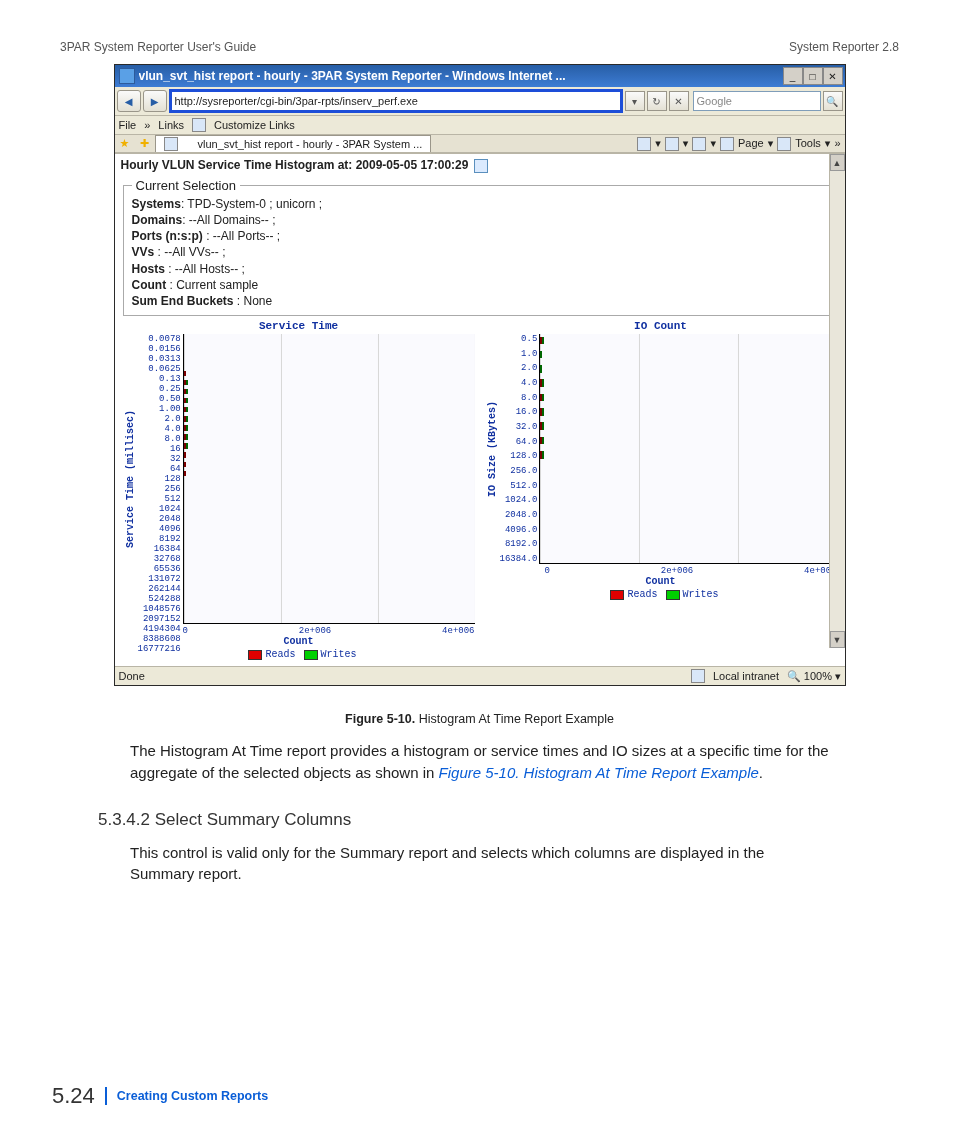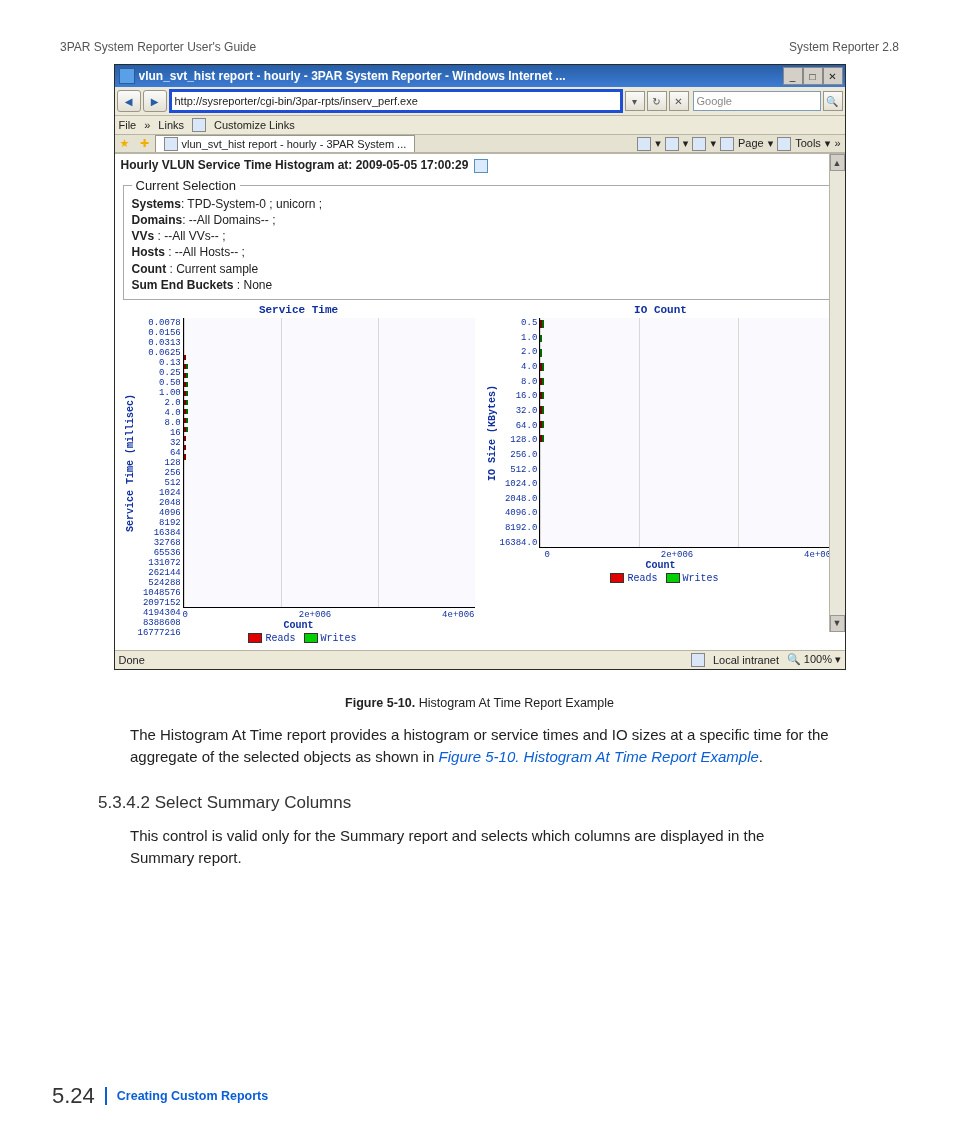--- a/index.html
+++ b/index.html
@@ -14,21 +14,21 @@
   .wbtn{width:18px;height:16px;background:#d4d0c8;border:1px solid #888;display:flex;align-items:center;justify-content:center;font-size:10px;color:#222}
   .addr{display:flex;align-items:center;background:#ece9d8;border-bottom:1px solid #b9b5a6;padding:2px}
   .navbtn{width:22px;height:20px;border:1px solid #9a968a;border-radius:3px;background:linear-gradient(#fafafa,#e4e1d4);display:flex;align-items:center;justify-content:center;margin-right:2px;font-size:10px;color:#275ea6}
   .urlbox{flex:1;height:18px;background:#fff;border:3px solid #1d4ed8;padding:0 3px;display:flex;align-items:center;overflow:hidden}
   .smbtn{width:18px;height:18px;border:1px solid #9a968a;background:linear-gradient(#fafafa,#e4e1d4);display:flex;align-items:center;justify-content:center;margin-left:2px;font-size:10px;color:#555}
   .search{width:120px;height:18px;background:#fff;border:1px solid #7f9db9;margin-left:4px;padding:0 3px;display:flex;align-items:center;color:#888}
   .menubar{display:flex;align-items:center;padding:2px 4px;border-bottom:1px solid #b9b5a6;gap:8px;color:#222}
   .menubar .lnk{color:#222}
   .tabbar{display:flex;align-items:center;border-bottom:1px solid #b9b5a6;background:#e6e2d2}
   .star{width:20px;text-align:center;color:#f0b000}
-  .tab{background:#fff;border:1px solid #9a968a;border-bottom:none;padding:1px 8px;display:flex;align-items:center;gap:4px;max-width:300px;overflow:hidden}
+  .tab{background:#fff;border:1px solid #9a968a;border-bottom:none;padding:1px 8px;display:flex;align-items:center;gap:20px;max-width:300px;overflow:hidden}
   .tabbar .right{margin-left:auto;display:flex;gap:4px;padding-right:4px}
   .ticon{width:12px;height:12px;border:1px solid #888;background:#d9e7f8;display:inline-block}
   .content{background:#fff;border-top:1px solid #b9b5a6;padding:4px 6px 6px;position:relative}
   .rpt-title{font-weight:bold;font-family:Verdana,Arial,sans-serif;font-size:12px}
   .rpt-title .doc{display:inline-block;width:12px;height:12px;border:1px solid #5a8fbd;background:#dbeafe;vertical-align:middle;margin-left:2px}
   fieldset.sel{border:1px solid #aaa;margin:6px 2px 4px;padding:4px 8px 6px}
   fieldset.sel legend{font:13px/1 Verdana,sans-serif;padding:0 4px}
   .kv{font:12px/1.35 Verdana,sans-serif}
   .kv b{font-weight:bold}
   .charts{display:flex;gap:10px;padding:0 2px}
@@ -129,20 +129,21 @@
     </div>
     <div class="content">
       <div class="rpt-title">
         <span>Hourly VLUN Service Time Histogram at: 2009-05-05 17:00:29</span>
         <span class="doc"></span>
       </div>
       <fieldset class="sel">
         <legend>Current Selection</legend>
         <div class="kv"><b>Systems</b><span>: TPD-System-0 ; unicorn ;</span></div>
         <div class="kv"><b>Domains</b><span>: --All Domains-- ;</span></div>
+        <div class="kv"><b>Ports (n:s:p)</b><span> : --All Ports-- ;</span></div>
         <div class="kv"><b>VVs</b><span> : --All VVs-- ;</span></div>
         <div class="kv"><b>Hosts</b><span> : --All Hosts-- ;</span></div>
         <div class="kv"><b>Count</b><span> : Current sample</span></div>
         <div class="kv"><b>Sum End Buckets</b><span> : None</span></div>
       </fieldset>
       <div class="charts" id="charts">
           <div class="chart">
             <div class="ctitle">Service Time</div>
             <div class="plot" style="height:290px">
               <div class="ylab">Service Time (millisec)</div>

